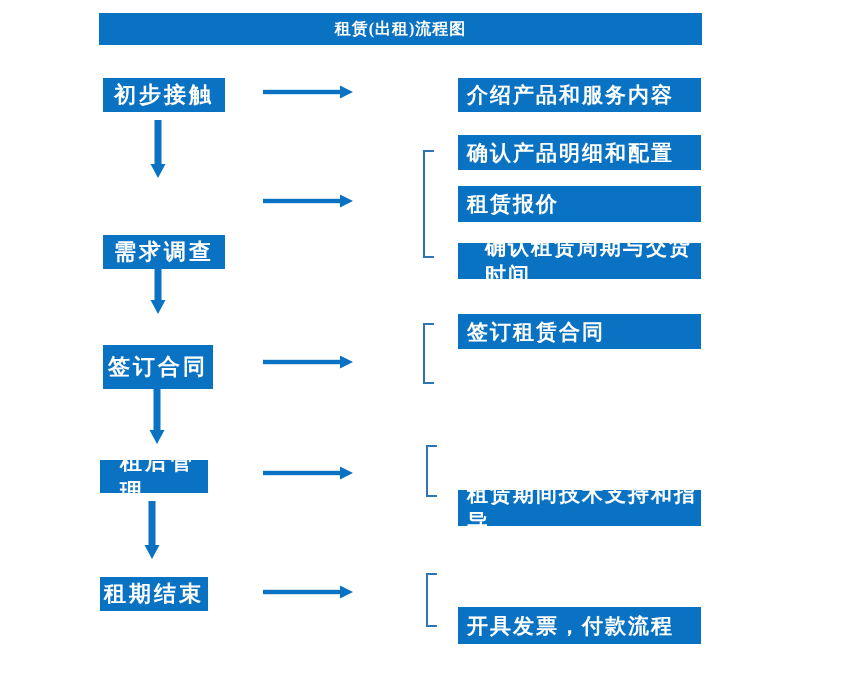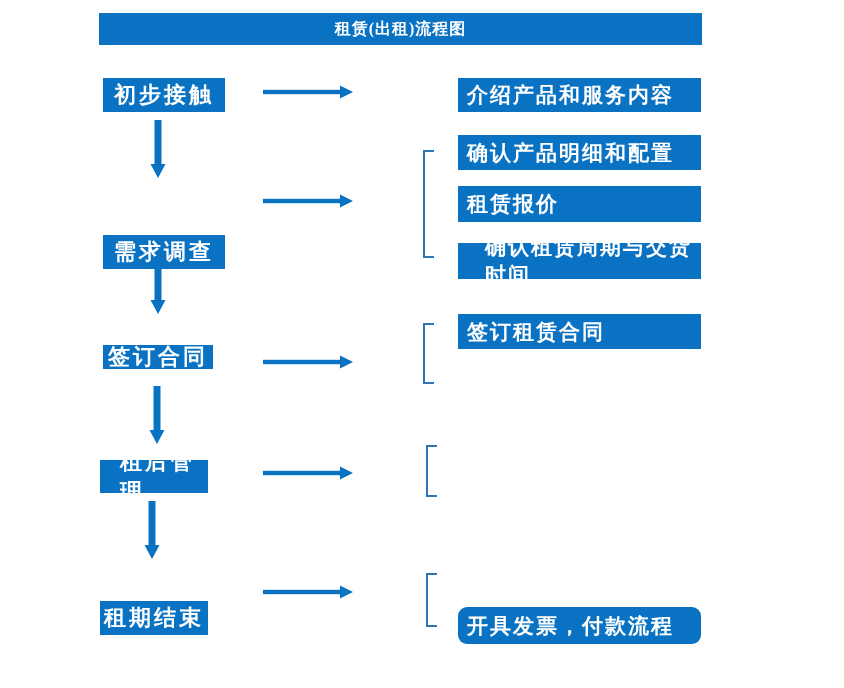--- a/index.html
+++ b/index.html
@@ -62,23 +62,23 @@
 </style>
 </head>
 <body>
 
 <div class="canvas">
 
   <div class="title-bar">租赁(出租)流程图</div>
 
   <div class="bluebox step" style="left:103px; top:78px;  width:122px; height:34px;">初步接触</div>
   <div class="bluebox step" style="left:103px; top:187px; width:122px; height:34px;margin-top:48px;">需求调查</div>
-  <div class="bluebox step" style="left:103px; top:345px; width:110px; height:24px;">签订合同</div>
+  <div class="bluebox step" style="left:103px; top:345px; width:110px; height:44px;">签订合同</div>
   <div class="bluebox step" style="left:100px; top:460px; width:108px; height:33px;padding-left:20px;">租后管理</div>
-  <div class="bluebox step" style="left:100px; top:577px; width:108px; height:34px;margin-top:24px;">租期结束</div>
+  <div class="bluebox step" style="left:100px; top:577px; width:108px; height:34px;">租期结束</div>
 
   <div class="arrow" style="left:150px; top:120px;">
     <svg width="16" height="58" viewBox="0 0 16 58">
         <rect x="4.5" y="0" width="7" height="45" fill="#0a72c2"></rect>
         <polygon points="0.5,44 15.5,44 8,58" fill="#0a72c2"></polygon>
       </svg>
   </div>
   <div class="arrow" style="left:150px; top:256px;">
     <svg width="16" height="58" viewBox="0 0 16 58">
         <rect x="4.5" y="0" width="7" height="45" fill="#0a72c2"></rect>
@@ -135,16 +135,17 @@
   <div class="bracket" style="left:426px; top:573px; width:11px; height:54px;"></div>
 
   <div class="bluebox detail" style="top:78px; height:34px;">介绍产品和服务内容</div>
 
   <div class="bluebox detail" style="top:135px; height:35px;">确认产品明细和配置</div>
   <div class="bluebox detail" style="top:186px; height:36px;">租赁报价</div>
   <div class="bluebox detail" style="top:243px; height:36px;padding-left:27px;">确认租赁周期与交货时间</div>
 
   <div class="bluebox detail" style="top:314px; height:35px;font-family:Liberation Serif, serif;">签订租赁合同</div>
 
+  <div class="bluebox detail" style="top:490px; height:36px;">租赁期间技术支持和指导</div>
 
-  <div class="bluebox detail" style="top:607px; height:37px;border-radius:9px;">开具发票，付款流程</div>
+  <div class="bluebox detail" style="top:607px; height:37px;">开具发票，付款流程</div>
 
 </div>
 
 </body></html>

